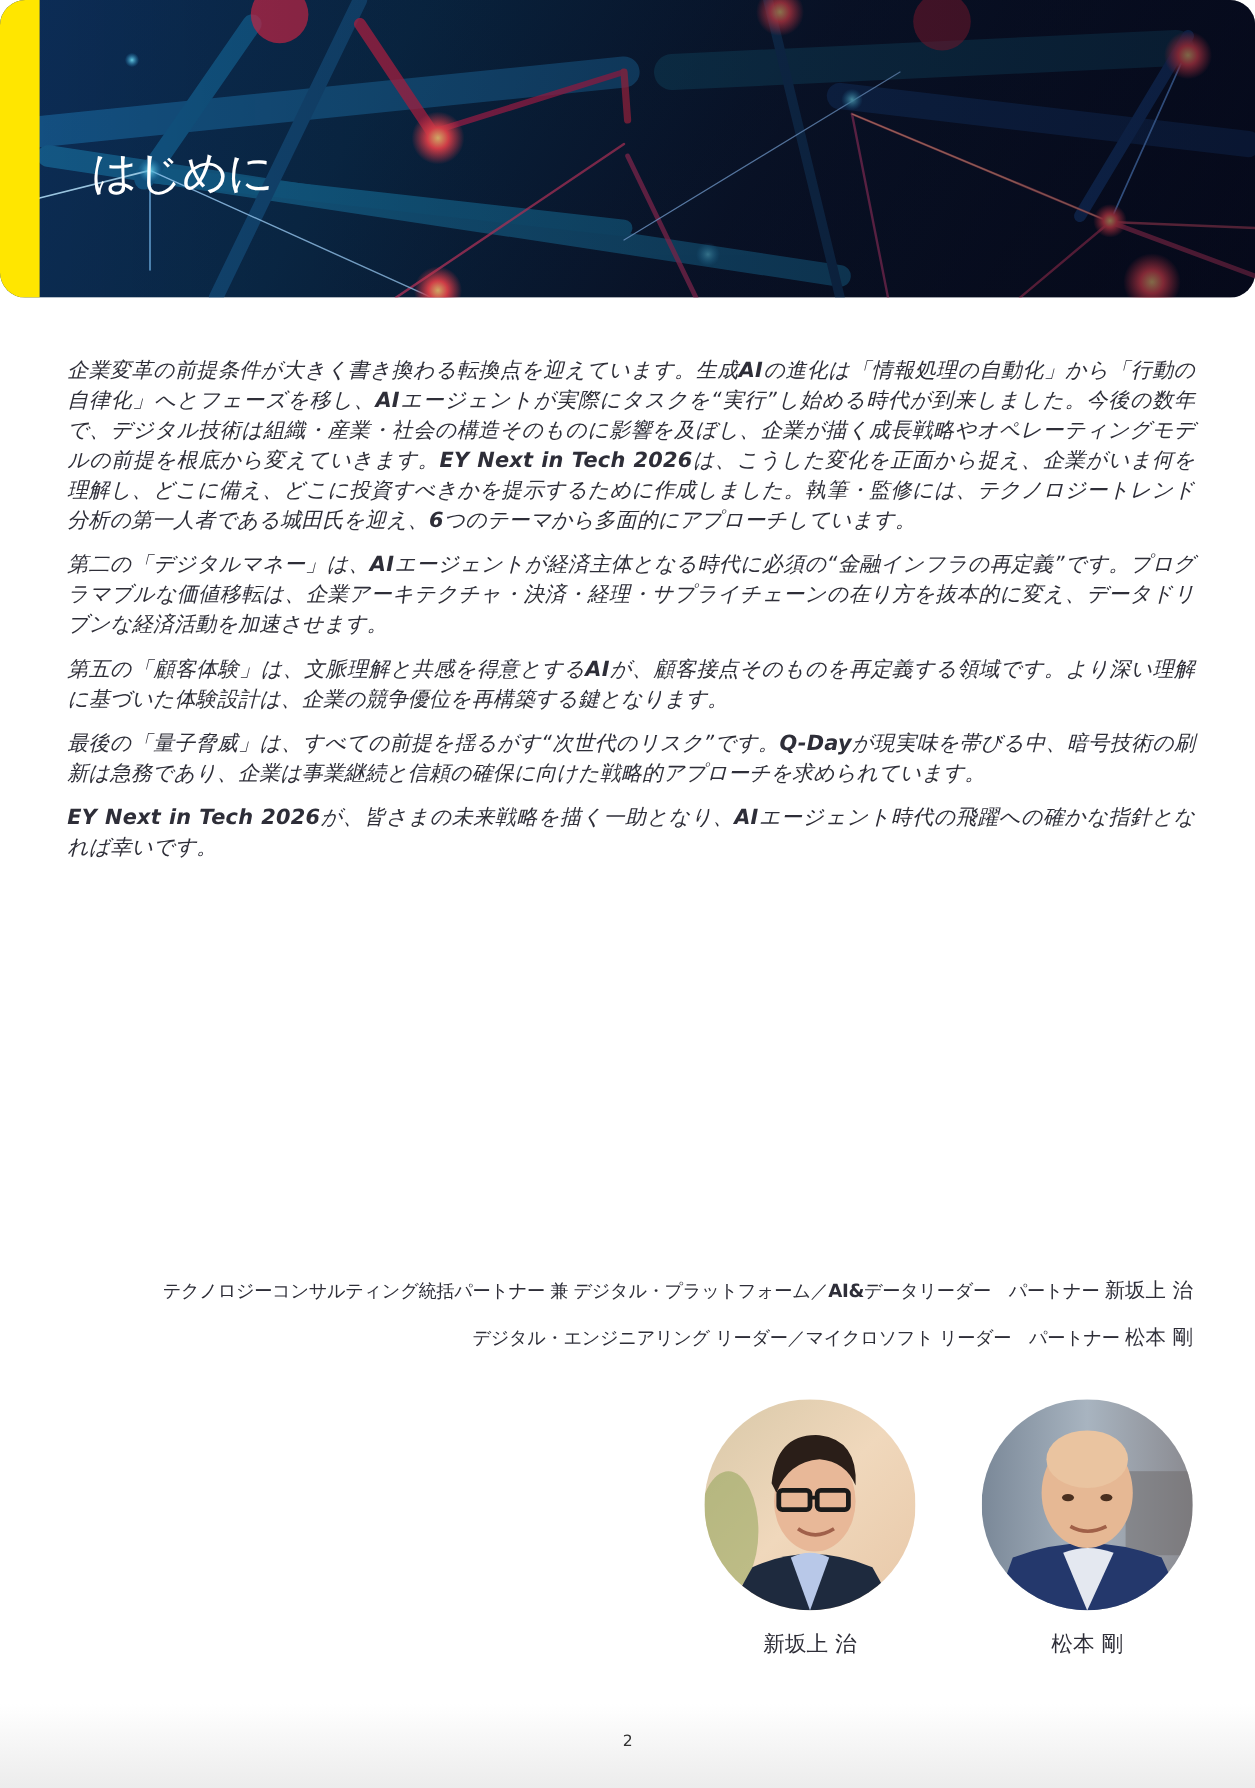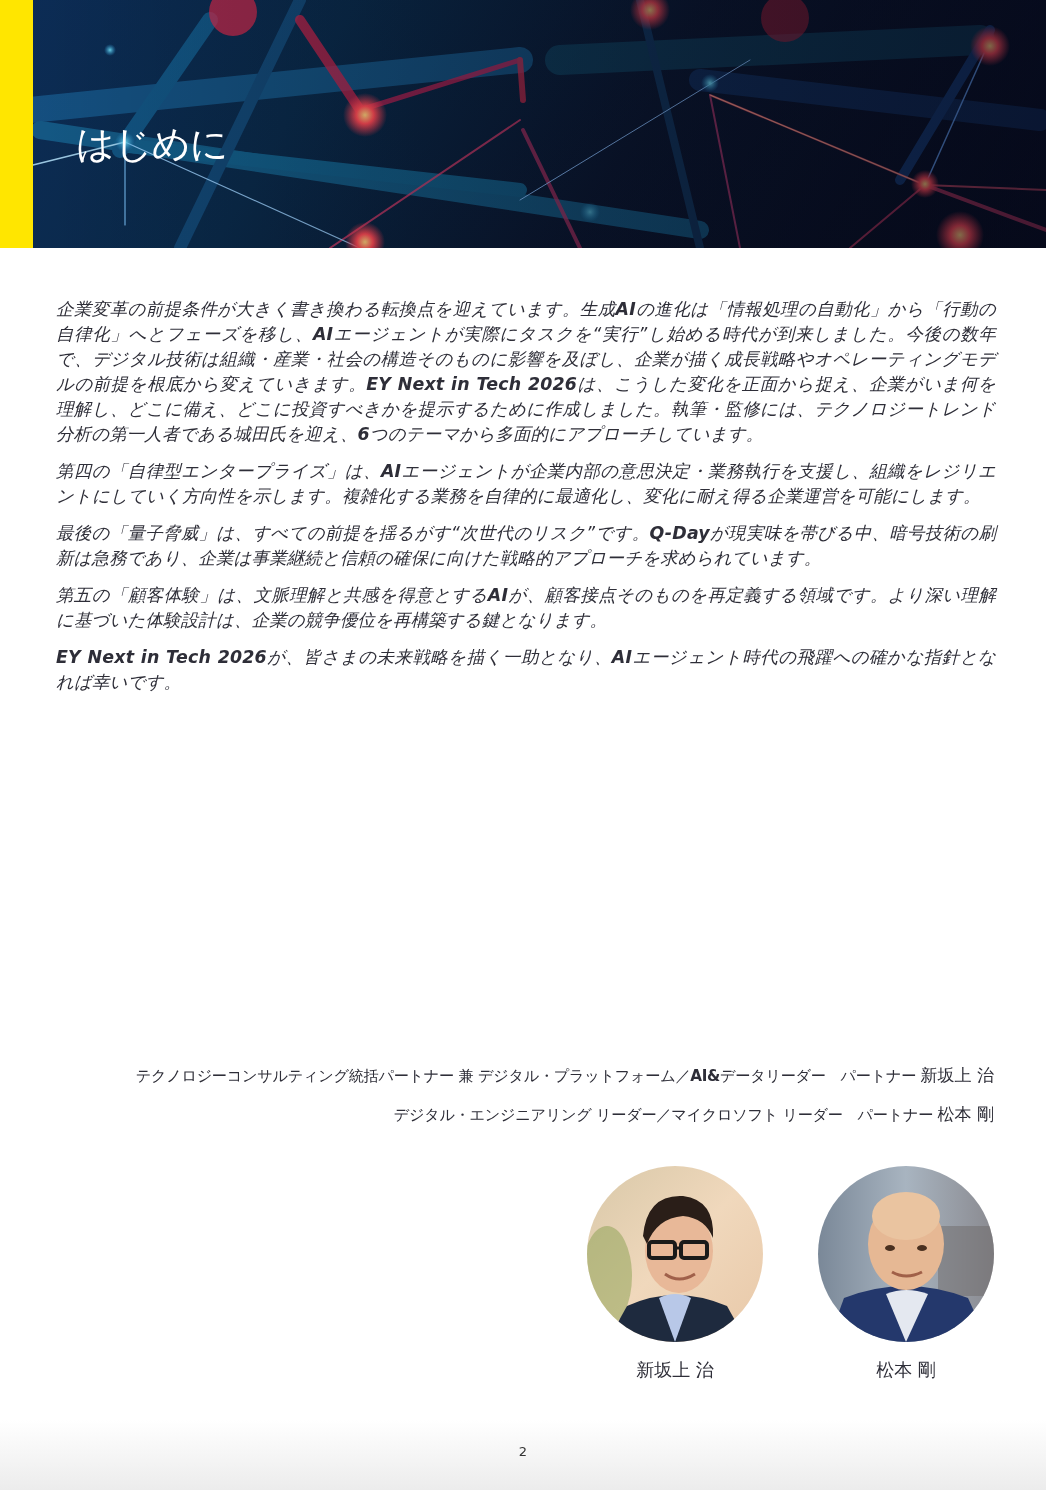--- a/index.html
+++ b/index.html
@@ -7,20 +7,21 @@
     width: 1046px; height: 1490px; position: relative; overflow: hidden;
     background: #ffffff;
     font-family: "DejaVu Sans", "Liberation Sans", sans-serif;
     color: #2e2e38;
   }
   .banner {
     position: absolute; left: 0; top: 0; width: 1046px; height: 248px; overflow: hidden;
     background:
       radial-gradient(circle at 690px 355px, rgba(255,120,60,0.0) 0, rgba(0,0,0,0) 1px),
       linear-gradient(120deg, #0c2d58 0%, #0a2a4a 30%, #0b1730 60%, #070b1c 100%);
+    border-radius: 21px;
   }
   .yellow-bar {
     position: absolute; left: 0; top: 0; width: 33px; height: 248px; background: #ffe600; z-index: 3;
   }
   .banner svg { position: absolute; left: 0; top: 0; }
   .banner-title {
     position: absolute; left: 76px; top: 94px; z-index: 4;
     color: #ffffff; font-size: 38px; letter-spacing: -1px; font-weight: normal;
   }
   .content {
@@ -116,23 +117,23 @@
     <circle cx="710" cy="83" r="9" fill="url(#glowB)"></circle>
     <circle cx="590" cy="212" r="10" fill="url(#glowB)" opacity="0.6"></circle>
     <rect x="0" y="0" width="1046" height="248" fill="url(#fadeR)"></rect>
   </svg>
   <div class="yellow-bar"></div>
   <h1 class="banner-title">はじめに</h1>
 </div>
 
 <div class="content">
   <p class="para"><span>企業変革の前提条件が大きく書き換わる転換点を迎えています。生成</span><b>AI</b><span>の進化は「情報処理の自動化」から「行動の自律化」へとフェーズを移し、</span><b>AI</b><span>エージェントが実際にタスクを“実行”し始める時代が到来しました。今後の数年で、デジタル技術は組織・産業・社会の構造そのものに影響を及ぼし、企業が描く成長戦略やオペレーティングモデルの前提を根底から変えていきます。</span><b>EY Next in Tech 2026</b><span>は、こうした変化を正面から捉え、企業がいま何を理解し、どこに備え、どこに投資すべきかを提示するために作成しました。執筆・監修には、テクノロジートレンド分析の第一人者である城田氏を迎え、</span><b>6</b><span>つのテーマから多面的にアプローチしています。</span></p>
-  <p class="para"><span>第四の「自律型エンタープライズ」は、</span><b>AI</b><span>エージェントが企業内部の意思決定・業務執行を支援し、組織をレジリエントにしていく方向性を示します。複雑化する業務を自律的に最適化し、変化に耐え得る企業運営を可能にします。</span></p>
+  <p class="para"><span>第二の「デジタルマネー」は、</span><b>AI</b><span>エージェントが経済主体となる時代に必須の“金融インフラの再定義”です。プログラマブルな価値移転は、企業アーキテクチャ・決済・経理・サプライチェーンの在り方を抜本的に変え、データドリブンな経済活動を加速させます。</span></p>
+  <p class="para"><span>第五の「顧客体験」は、文脈理解と共感を得意とする</span><b>AI</b><span>が、顧客接点そのものを再定義する領域です。より深い理解に基づいた体験設計は、企業の競争優位を再構築する鍵となります。</span></p>
   <p class="para"><span>最後の「量子脅威」は、すべての前提を揺るがす“次世代のリスク”です。</span><b>Q-Day</b><span>が現実味を帯びる中、暗号技術の刷新は急務であり、企業は事業継続と信頼の確保に向けた戦略的アプローチを求められています。</span></p>
-  <p class="para"><span>第五の「顧客体験」は、文脈理解と共感を得意とする</span><b>AI</b><span>が、顧客接点そのものを再定義する領域です。より深い理解に基づいた体験設計は、企業の競争優位を再構築する鍵となります。</span></p>
   <p class="para"><b>EY Next in Tech 2026</b><span>が、皆さまの未来戦略を描く一助となり、</span><b>AI</b><span>エージェント時代の飛躍への確かな指針となれば幸いです。</span></p>
 </div>
 
 <div class="sig" style="top:1064px;">
   <span>テクノロジーコンサルティング統括パートナー 兼 デジタル・プラットフォーム／</span><b>AI&amp;</b><span>データリーダー　パートナー </span><span class="name">新坂上 治</span>
 </div>
 <div class="sig" style="top:1103px;">
   <span>デジタル・エンジニアリング リーダー／マイクロソフト リーダー　パートナー </span><b></b><span></span><span class="name">松本 剛</span>
 </div>
 

